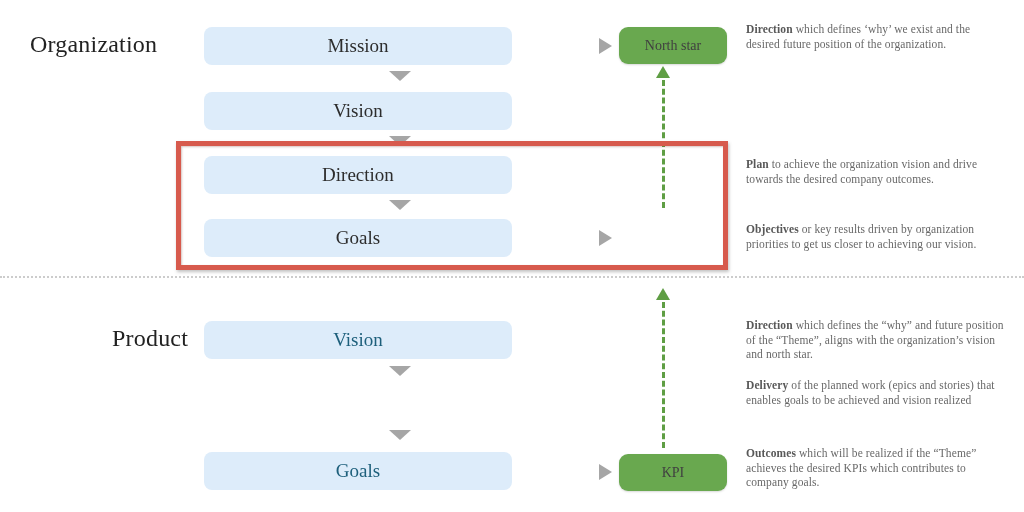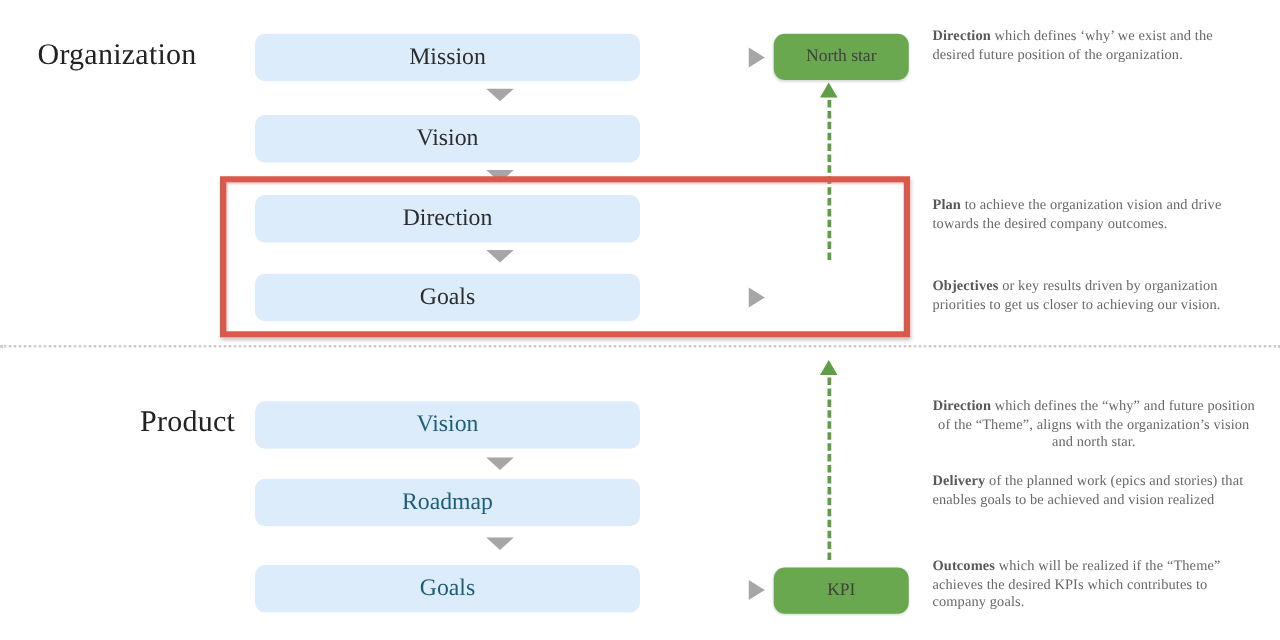--- a/index.html
+++ b/index.html
@@ -132,41 +132,40 @@
 
   <div class="arrow-head-up" style="top:66px;"></div>
   <div class="dash-line" style="top:80px; height:128px;"></div>
 
   <div class="highlight-rect"></div>
 
   <div class="divider"></div>
 
   <div class="flowbox product-style" style="top:321px;">Vision</div>
   <div class="down-arrow" style="top:366px;"></div>
-  <div class="flowbox product-style" style="top:383px;">Roadmap</div>
   <div class="down-arrow" style="top:430px;"></div>
   <div class="flowbox product-style" style="top:452px;">Goals</div>
 
   <div class="right-pointer" style="top:464px;"></div>
   <div class="badge" style="top:454px;">KPI</div>
 
   <div class="arrow-head-up" style="top:288px;"></div>
   <div class="dash-line" style="top:302px; height:146px;"></div>
 
   <div class="desc" style="top:22px;">
     <b>Direction</b><span> which defines ‘why’ we exist and the desired future position of the organization.</span>
   </div>
   <div class="desc" style="top:222px;">
     <b>Objectives</b><span> or key results driven by organization priorities to get us closer to achieving our vision.</span>
   </div>
   <div class="desc" style="top:157px;">
     <b>Plan</b><span> to achieve the organization vision and drive towards the desired company outcomes.</span>
   </div>
 
-  <div class="desc" style="top:318px;text-align:center;">
+  <div class="desc" style="top:318px;">
     <b>Direction</b><span> which defines the “why” and future position of the “Theme”, aligns with the organization’s vision and north star.</span>
   </div>
   <div class="desc" style="top:378px;">
     <b>Delivery</b><span> of the planned work (epics and stories) that enables goals to be achieved and vision realized</span>
   </div>
   <div class="desc" style="top:446px;">
     <b>Outcomes</b><span> which will be realized if the “Theme” achieves the desired KPIs which contributes to company goals.</span>
   </div>
 
 </div>

